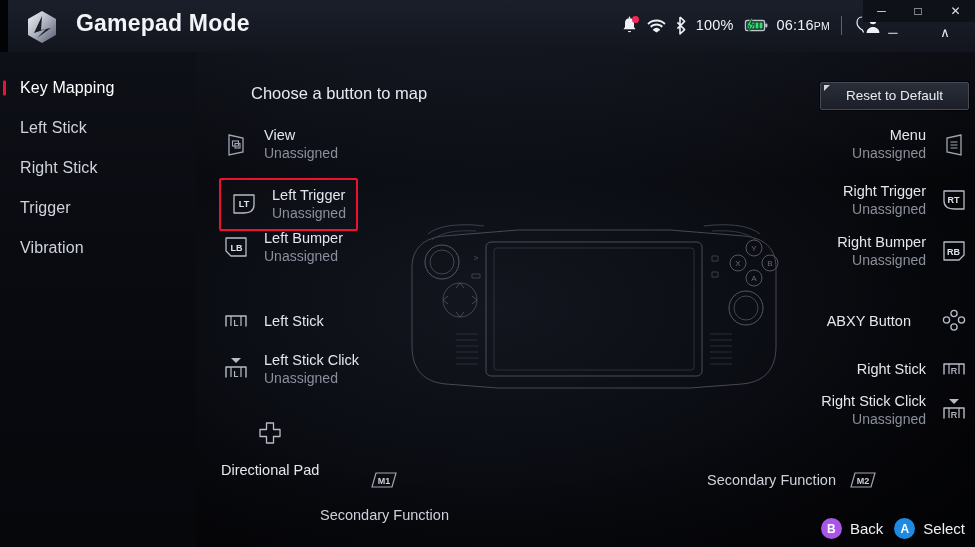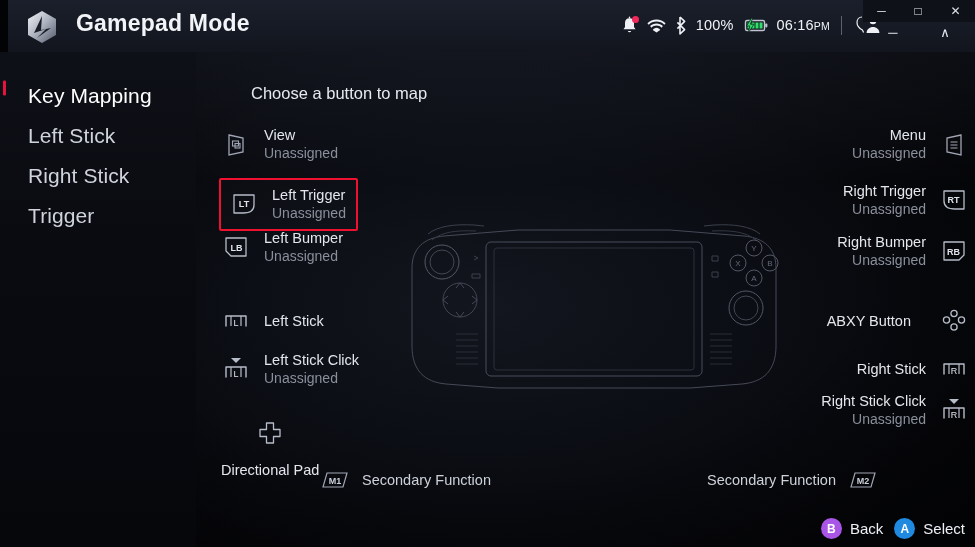--- a/index.html
+++ b/index.html
@@ -114,24 +114,24 @@
   .sidebar {
     position: absolute;
     left: 0; top: 52px;
     width: 196px; bottom: 0;
     background: linear-gradient(180deg, #0e1017 0%, #0a0b11 40%, #06070b 100%);
   }
   .side-item {
     position: relative;
     height: 40px;
     display: flex;
-    align-items: flex-end;
-    padding-left: 28px;
+    align-items: center;
+    padding-left: 20px;
     color: #cfd3dc;
-    font-size: 21px;
+    font-size: 16px;
     letter-spacing: .1px;
   }
   .side-item.active { color: #ffffff; }
   .side-item .marker {
     position: absolute;
     left: 3px; top: 50%;
     transform: translateY(-50%);
     width: 3px; height: 15px;
     background: #e8123c;
     border-radius: 1px;
@@ -215,21 +215,21 @@
 
   
   .sec {
     position: absolute;
     display: flex;
     align-items: center;
     gap: 12px;
     font-size: 14.5px;
     color: #cdd1da;
   }
-  .sec.l { left: 320px; top: 465px; }
+  .sec.l { left: 320px; top: 465px; flex-direction: column; }
   .sec.r { right: 97px; top: 465px; }
 
   
   .footer {
     position: absolute;
     right: 10px; bottom: 8px;
     display: flex;
     align-items: center;
     gap: 11px;
   }
@@ -399,23 +399,28 @@
       <span>Left Stick</span>
     </div>
     <div class="side-item">
       <span class="marker"></span>
       <span>Right Stick</span>
     </div>
     <div class="side-item">
       <span class="marker"></span>
       <span>Trigger</span>
     </div>
+    <div class="side-item">
+      <span class="marker"></span>
+      <span>Vibration</span>
+    </div>
   </div>
 
   <div class="main-head">Choose a button to map</div>
+  <div class="reset-btn">Reset to Default</div>
 
   <div class="row left" style="top:126px;">
     <div class="gico">
       <svg width="26" height="26" viewBox="0 0 26 26">
         <path d="M6 4 L20 7 L20 21 L6 24 Z" fill="none" stroke="#9fa5b2" stroke-width="1.3"></path>
         <rect x="9.5" y="10" width="6" height="5" fill="none" stroke="#9fa5b2" stroke-width="1.1"></rect>
         <rect x="12" y="12.5" width="5" height="4.5" fill="none" stroke="#9fa5b2" stroke-width="1.1"></rect>
       </svg>
     </div>
     <div class="txt">

